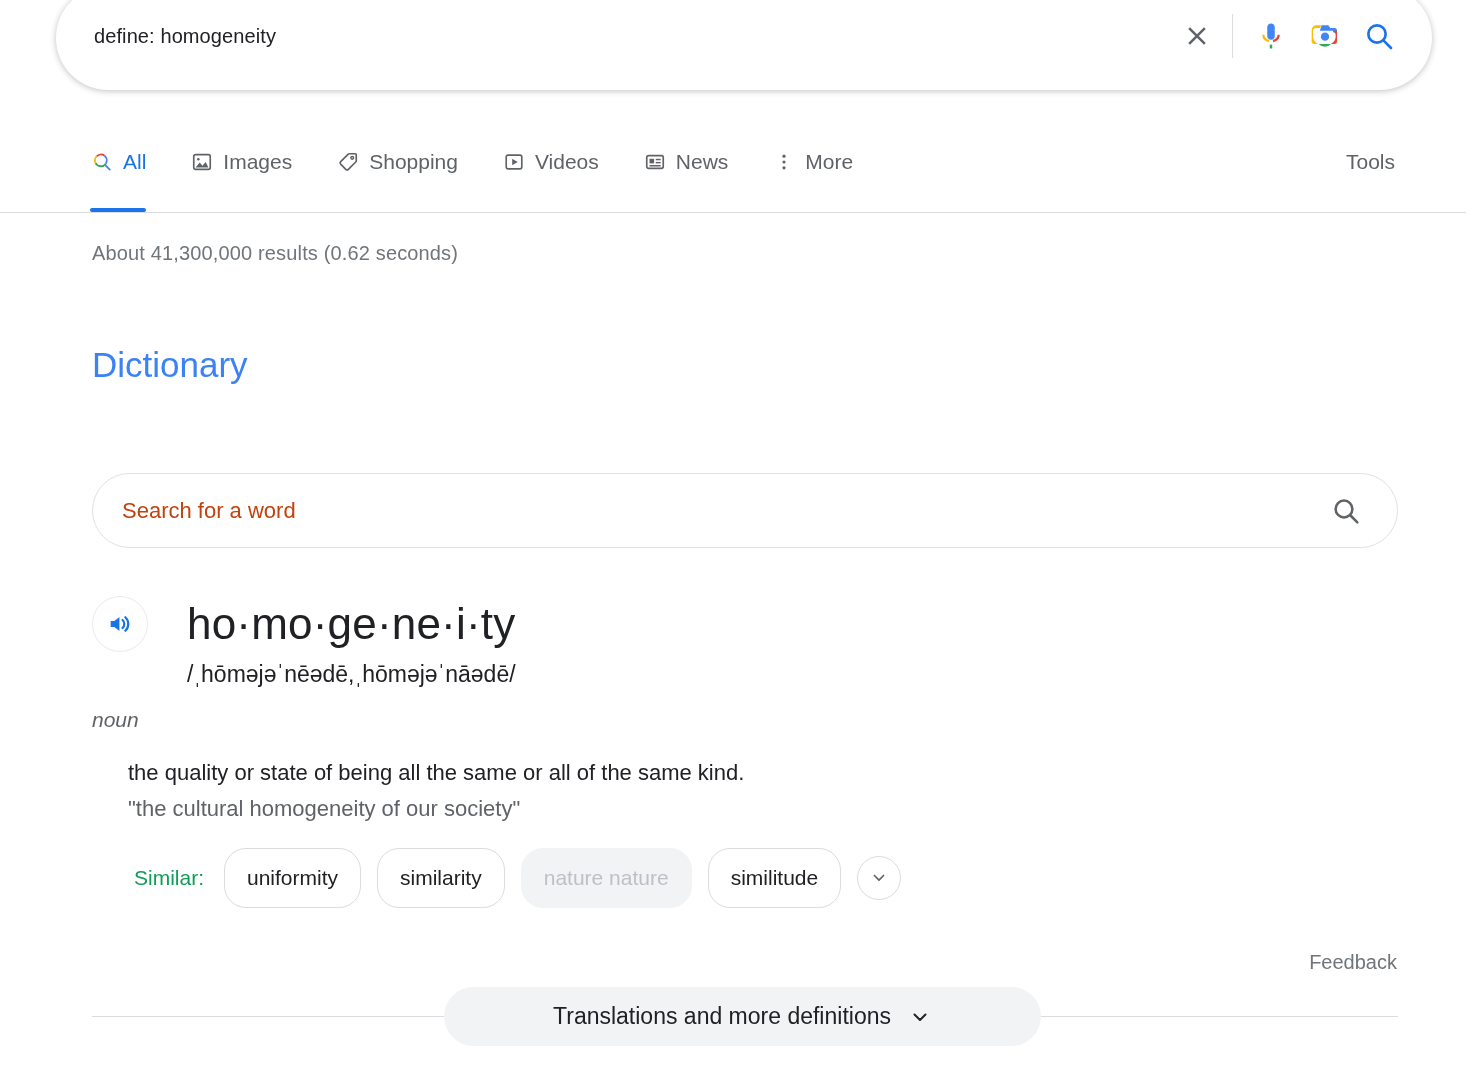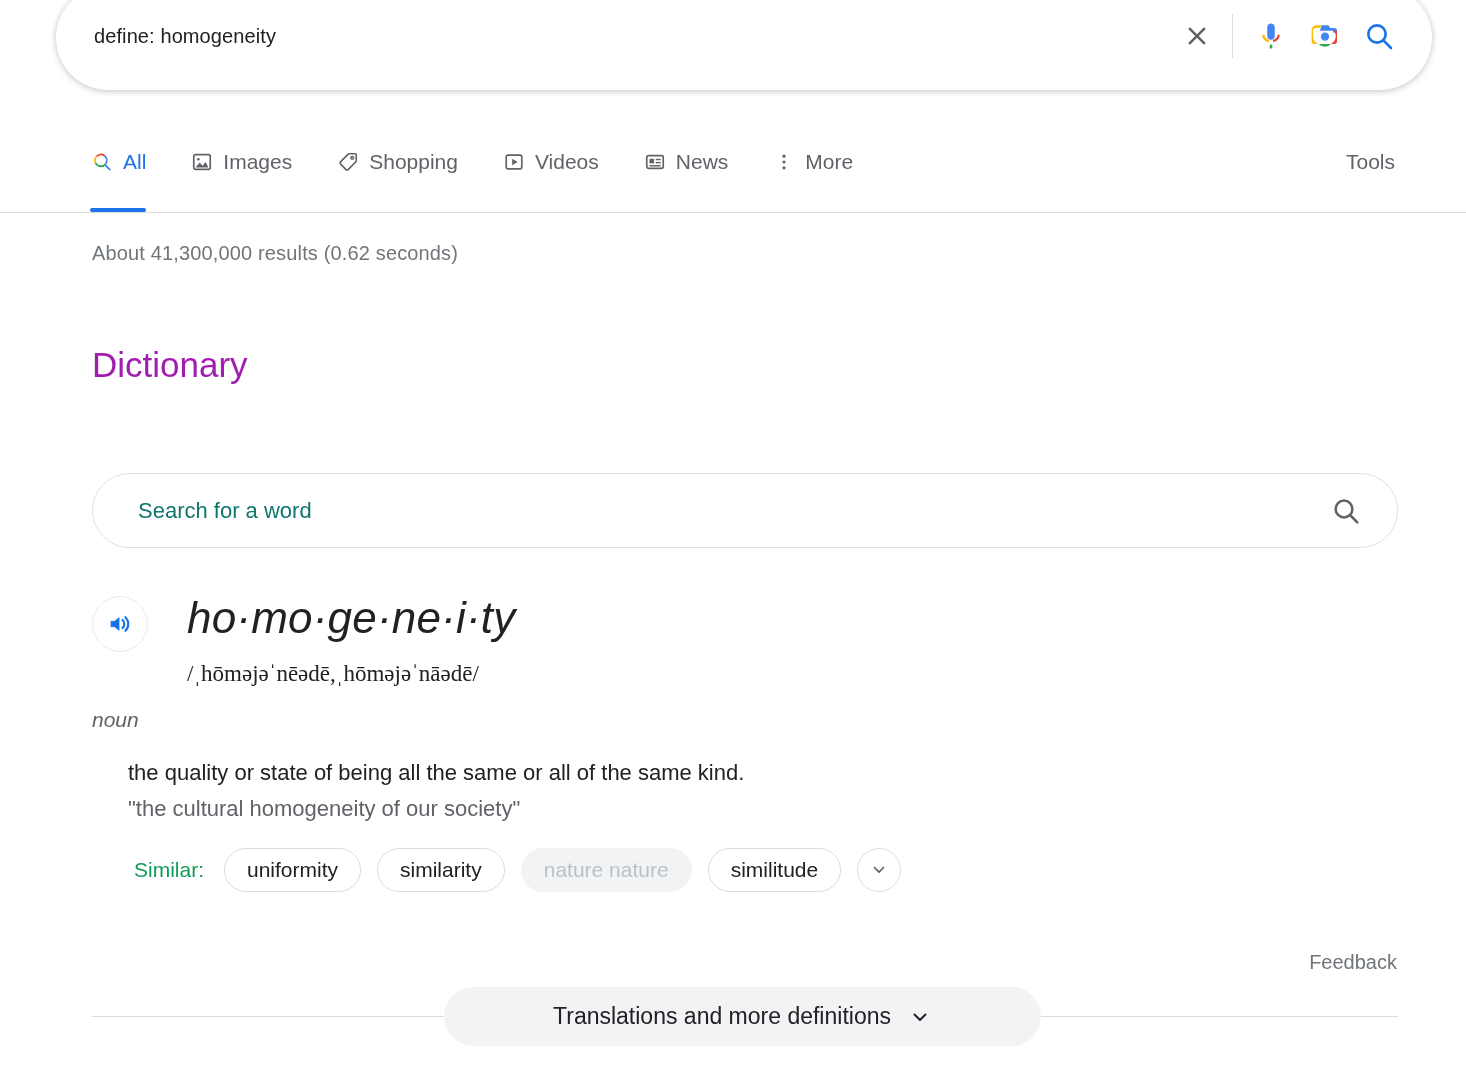--- a/index.html
+++ b/index.html
@@ -77,83 +77,83 @@
 
   
   .result-stats {
     position: absolute; left: 92px; top: 242px;
     font-size: 20px; color: #70757a; letter-spacing: .15px;
   }
 
   
   .dict { position: absolute; left: 92px; top: 344px; width: 1306px; }
   .dict-title {
-    font-size: 35px; color: #a21caf; font-weight: 400;
+    font-size: 35px; color: #3b82f6; font-weight: 400;
     line-height: 42px; letter-spacing: 0;
   }
   .dict-source {
     margin-top: 9px;
     font-size: 19px; color: #202124; line-height: 26px;
   }
   .dict-source .src-link { color: #70757a; text-decoration: underline; cursor: pointer; }
   .dict-source .sep { color: #70757a; padding: 0 4px; }
   .dict-source .learn { color: #202124; text-decoration: underline; cursor: pointer; }
 
   
   .wordbox {
     position: absolute; left: 92px; top: 473px;
     width: 1306px; height: 75px;
     border: 1px solid #dfe1e5; border-radius: 38px;
     background: #fff;
     display: flex; align-items: center;
   }
   .wordbox-placeholder {
-    margin-left: 45px; font-size: 22px; color: #0f766e;
+    margin-left: 29px; font-size: 22px; color: #c2410c;
   }
   .wordbox-search {
     position: absolute; right: 34px; top: 50%; transform: translateY(-50%);
     width: 34px; height: 34px; display: flex; align-items: center; justify-content: center;
     cursor: pointer;
   }
 
   
   .entry { position: absolute; left: 92px; top: 584px; width: 1306px; }
-  .headrow { display: flex; align-items: center; font-style: italic; }
+  .headrow { display: flex; align-items: flex-end; }
   .audio-btn {
     width: 56px; height: 56px; border-radius: 50%;
     border: 1px solid #e8eaed; background: #fff;
     display: flex; align-items: center; justify-content: center;
     margin-top: 12px; cursor: pointer; flex: none;
   }
   .headword {
     margin-left: 39px;
     font-size: 44px; color: #202124; font-weight: 400;
     line-height: 56px; letter-spacing: .2px;
   }
   .phonetic {
     margin-left: 95px; margin-top: 7px;
-    font-size: 23px; color: #202124; line-height: 30px; font-family: Liberation Serif, serif;
+    font-size: 23px; color: #202124; line-height: 30px;
   }
   .pos {
     margin-top: 19px;
     font-size: 21px; font-style: italic; color: #5f6368;
   }
   .sense { margin-top: 26px; margin-left: 36px; }
   .sense-def { font-size: 22px; color: #202124; line-height: 30px; }
   .sense-ex { margin-top: 6px; font-size: 22px; color: #5f6368; line-height: 30px; }
 
   .similar-row {
     margin-top: 24px; margin-left: 42px;
     display: flex; align-items: center; gap: 16px;
   }
   .similar-label {
     font-size: 21px; color: #0f9d58; margin-right: 4px; white-space: nowrap;
   }
   .chip {
-    height: 44px; padding: 12px 22px;
+    height: 60px; padding: 12px 22px;
     border-radius: 22px; border: 1px solid #dadce0;
     background: #fff; color: #202124; font-size: 21px;
     display: flex; align-items: center; cursor: pointer; white-space: nowrap;
   }
   .chip.muted {
     background: #f1f3f4; border-color: #f1f3f4; color: #bdc1c6;
   }
   .chip-expand {
     width: 44px; height: 44px; border-radius: 50%;
     border: 1px solid #dadce0; background: #fff;

